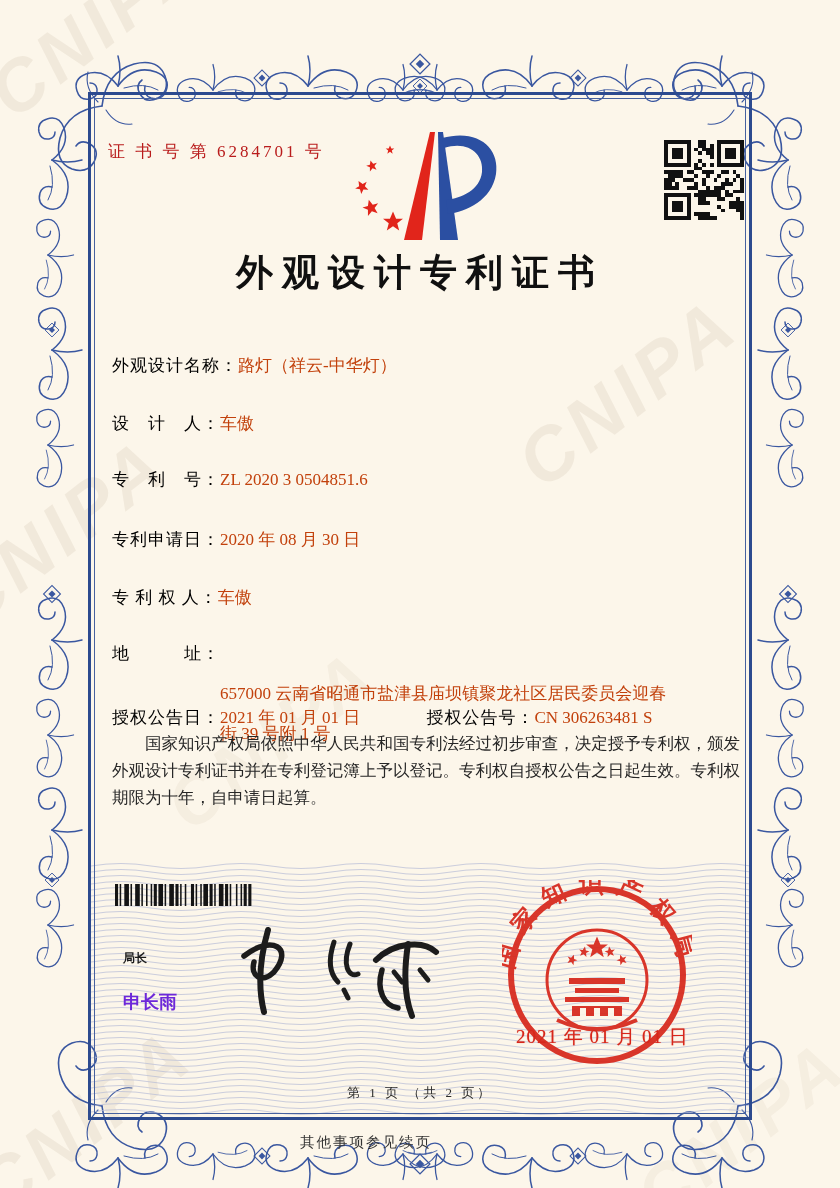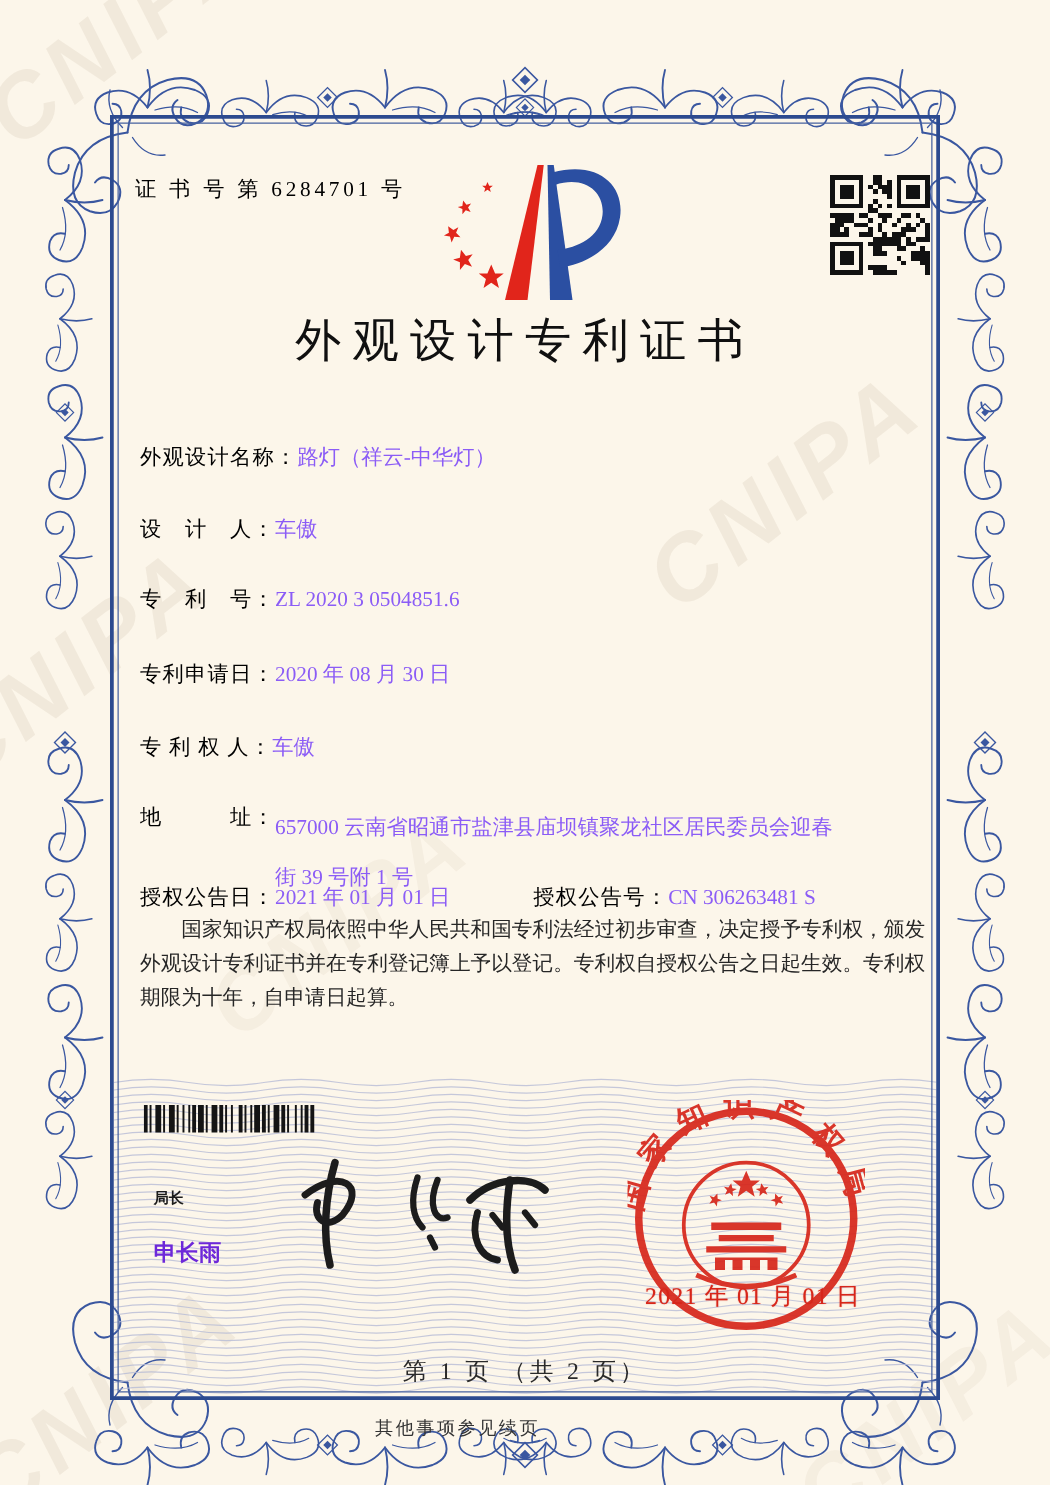--- a/index.html
+++ b/index.html
@@ -27,33 +27,33 @@
     position:absolute;left:88px;top:92px;width:664px;height:1028px;
     border:3px solid #2c4a8f;
     box-sizing:border-box;
   }
   .frame-inner{
     position:absolute;left:3px;top:3px;right:3px;bottom:3px;
     border:1px solid #46619f;
   }
   .cert-no{
     position:absolute;left:108px;top:140px;
-    font-size:17px;letter-spacing:3px;color:#000000;
+    font-size:17px;letter-spacing:3px;color:#b91c1c;
   }
   .logo{position:absolute;left:338px;top:126px;width:170px;height:122px;}
   .qr{position:absolute;left:664px;top:140px;width:80px;height:80px;}
   .title{
     position:absolute;left:0;top:248px;width:840px;
-    text-align:center;font-size:37px;font-weight:normal;
+    text-align:center;font-size:37px;font-weight:bold;
     letter-spacing:9px;color:#101010;margin:0;
   }
   .fields{position:absolute;left:112px;top:352px;width:640px;font-size:17px;}
   .frow{position:absolute;left:0;white-space:nowrap;}
   .frow .lab{letter-spacing:1px;color:#000000;}
-  .frow .val{color:#8b5cf6;}
+  .frow .val{color:#c2410c;margin-top:32px;}
   .val-wrap{display:inline-block;vertical-align:top;width:452px;white-space:normal;line-height:40px;}
   .grant2{position:absolute;left:318px;top:0;}
   .bodytext{
     position:absolute;left:112px;top:730px;width:628px;
     font-size:16.5px;line-height:27px;text-align:justify;color:#262626;
   }
   .bodytext p{margin:0;text-indent:2em;}
   .waves{position:absolute;left:91px;top:862px;width:658px;height:254px;}
   .barcode{position:absolute;left:115px;top:884px;width:252px;height:24px;}
   .role{
@@ -66,21 +66,21 @@
   }
   .sig{position:absolute;left:228px;top:916px;width:220px;height:112px;}
   .seal{position:absolute;left:502px;top:880px;width:190px;height:190px;}
   .seal-date{
     position:absolute;left:516px;top:1024px;width:170px;
     font-size:19px;color:#d7261a;letter-spacing:1px;white-space:nowrap;
     text-shadow:0 0 1px rgba(215,38,26,.6);
   }
   .page-info{
     position:absolute;left:0;top:1084px;width:840px;text-align:center;
-    font-size:19px;letter-spacing:3px;color:#2a2a2a;
+    font-size:13px;letter-spacing:3px;color:#2a2a2a;
   }
   .cont-note{
     position:absolute;left:0;top:1133px;width:732px;text-align:center;
     font-size:14.5px;letter-spacing:2px;color:#333;
   }
   svg{display:block;}
 </style>
 </head>
 <body>
 

